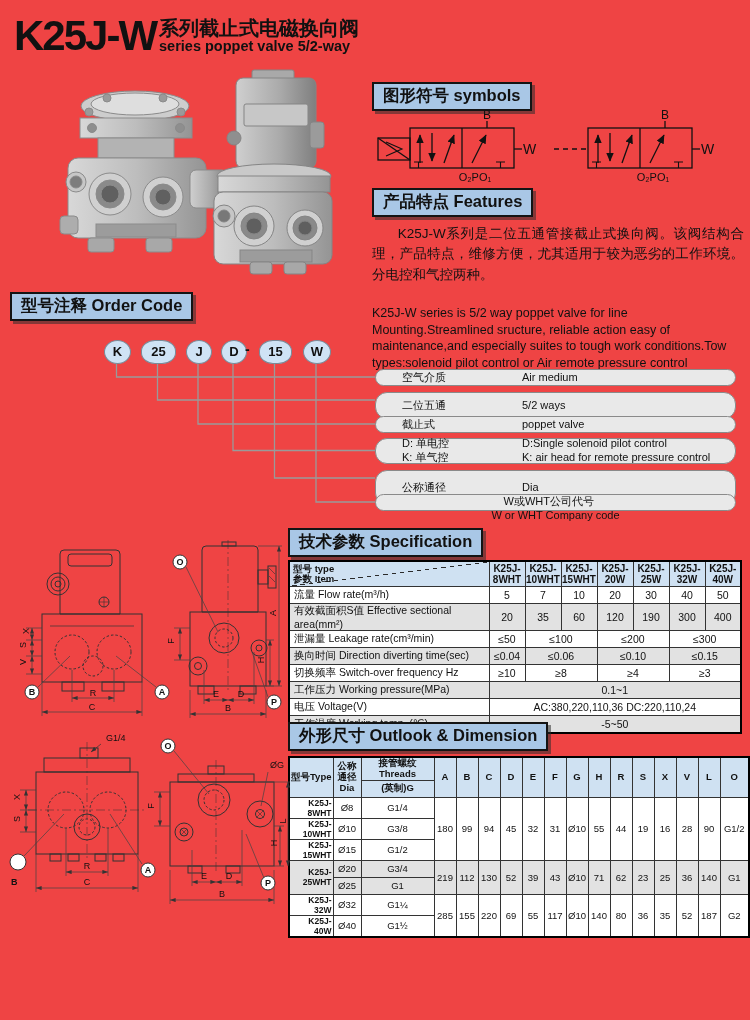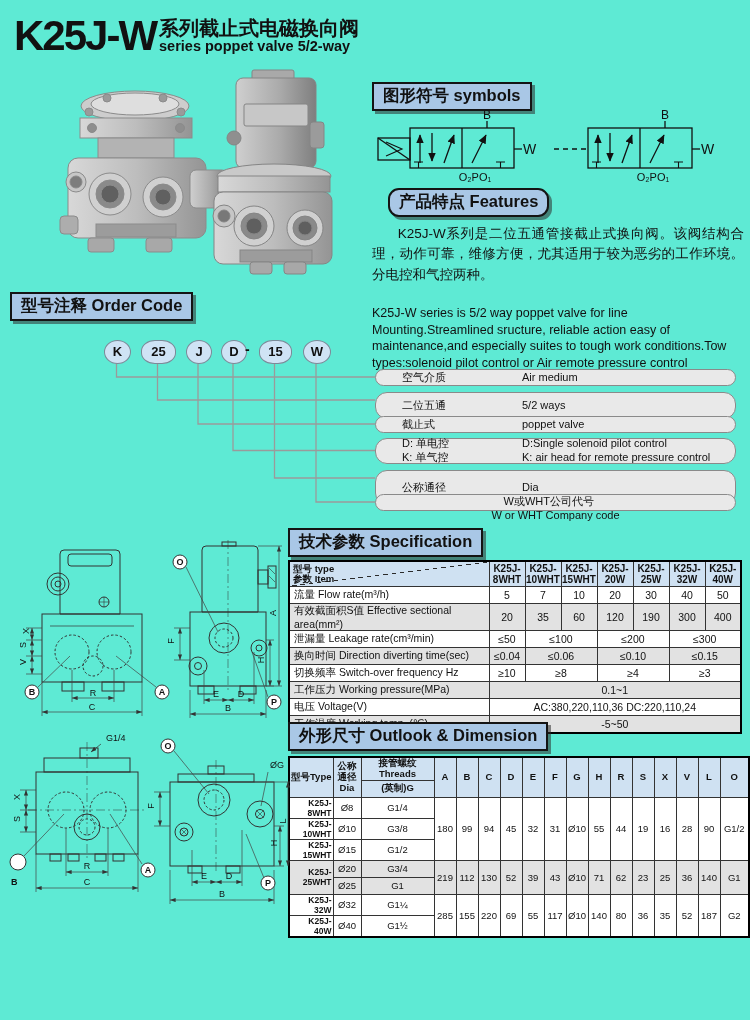--- a/index.html
+++ b/index.html
@@ -1,17 +1,17 @@
 <!DOCTYPE html>
 <html><head>
 <meta charset="utf-8">
 <style>
   html,body{margin:0;padding:0;background:#fff;}
   body{font-family:"Liberation Sans","DejaVu Sans",sans-serif;color:#111;}
-  .page{position:relative;width:750px;height:1020px;background:#5eead4;overflow:hidden;}
+  .page{position:relative;width:750px;height:1020px;background:#ef4444;overflow:hidden;}
 
   
   .title-row{position:absolute;left:14px;top:16px;display:flex;align-items:flex-end;}
   .title-code{font-size:42px;font-weight:bold;letter-spacing:-2px;line-height:.95;}
   .title-sub{margin-left:3px;padding-bottom:1px;}
   .title-cn{font-size:20px;font-weight:bold;line-height:1.05;}
   .title-en{font-size:14.5px;font-weight:bold;line-height:1.1;}
 
   
   .sec-header{position:absolute;background:#a9c7e6;border:2px solid #141414;
@@ -173,22 +173,22 @@
     <g font-size="12" fill="#111">
       <text x="115" y="11" text-anchor="middle">B</text>
       <text x="151" y="46" font-size="14">W</text>
       <text x="103" y="73" text-anchor="middle" font-size="11">O₂PO₁</text>
       <text x="293" y="11" text-anchor="middle">B</text>
       <text x="329" y="46" font-size="14">W</text>
       <text x="281" y="73" text-anchor="middle" font-size="11">O₂PO₁</text>
     </g>
   </svg>
 
-  <div class="sec-header" style="left:388px;top:188px;border-radius:11px;">产品特点 Features</div>
-  <div class="feat-cn">K25J-W系列是二位五通管接截止式换向阀。该阀结构合理，动作可靠，维修方便，尤其适用于较为恶劣的工作环境。分电控和气控两种。</div>
+  <div class="sec-header" style="left:372px;top:188px;">产品特点 Features</div>
+  <div class="feat-cn">K25J-W系列是二位五通管接截止式换向阀。该阀结构合理，产品特点，维修方便，尤其适用于较为恶劣的工作环境。分电控和气控两种。</div>
   <div class="feat-en">K25J-W series is 5/2 way poppet valve for line Mounting.Streamlined sructure, reliable action easy of maintenance,and especially suites to tough work conditions.Tow types:solenoid pilot control or Air remote pressure control</div>
 
   <div class="sec-header" style="left:10px;top:292px;">型号注释 Order Code</div>
 
   <svg style="position:absolute;left:0;top:330px;" width="750" height="190" viewBox="0 0 750 190">
     <g fill="none" stroke="#9a9a9a" stroke-width="1.3">
       <path d="M116.5,33 V47 H375"></path>
       <path d="M157.5,33 V70 H375"></path>
       <path d="M198,33 V94 H375"></path>
       <path d="M233,33 V120.5 H375"></path>

